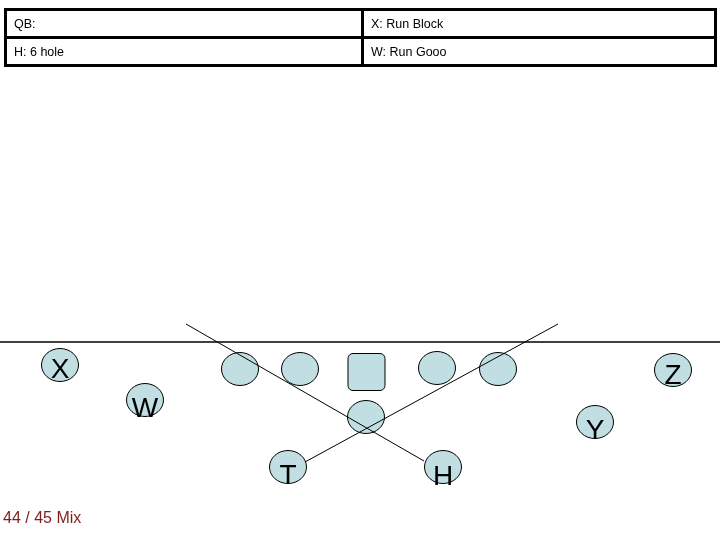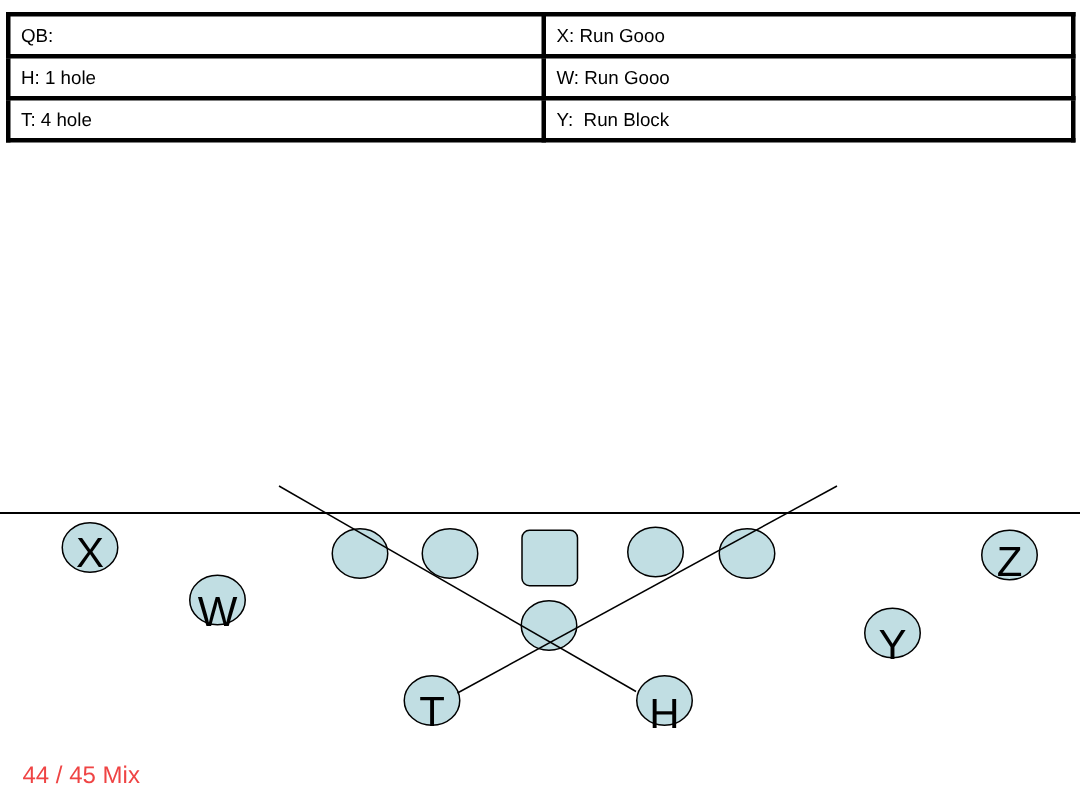--- a/index.html
+++ b/index.html
@@ -34,49 +34,45 @@
     background: #ffffff;
   }
   table.assignments col.left-col  { width: 357px; }
   svg.diagram {
     position: absolute;
     left: 0;
     top: 0;
   }
   .play-title {
     position: absolute;
-    left: 15px;
+    left: 3px;
     top: 509px;
     font-size: 16px;
-    color: #ef4444;
+    color: #7f1d1d;
     white-space: pre;
   }
 </style>
 </head>
 <body>
 
 <div class="stage">
 
   <table class="assignments">
     <colgroup>
         <col class="left-col">
         <col class="right-col">
       </colgroup>
     <tbody>
       <tr>
         <td>QB:</td>
-        <td>X: Run Gooo</td>
+        <td>X: Run Block</td>
       </tr>
       <tr>
-        <td>H: 1 hole</td>
+        <td>H: 6 hole</td>
         <td>W: Run Gooo</td>
-      </tr>
-      <tr>
-        <td>T: 4 hole</td>
-        <td>Y:  Run Block</td>
       </tr>
     </tbody>
   </table>
 
   <svg class="diagram" width="720" height="540">
       <line x1="0" y1="342" x2="720" y2="342" stroke="#000000" stroke-width="1.3"></line>
       <ellipse cx="240" cy="369" rx="18.5" ry="16.5" fill="#c1dee3" stroke="#000000" stroke-width="1"></ellipse>
       <ellipse cx="300" cy="369" rx="18.5" ry="16.5" fill="#c1dee3" stroke="#000000" stroke-width="1"></ellipse>
       <rect x="348" y="353.5" width="37" height="37" rx="5" ry="5" fill="#c1dee3" stroke="#000000" stroke-width="1"></rect>
       <ellipse cx="437" cy="368" rx="18.5" ry="16.5" fill="#c1dee3" stroke="#000000" stroke-width="1"></ellipse>

